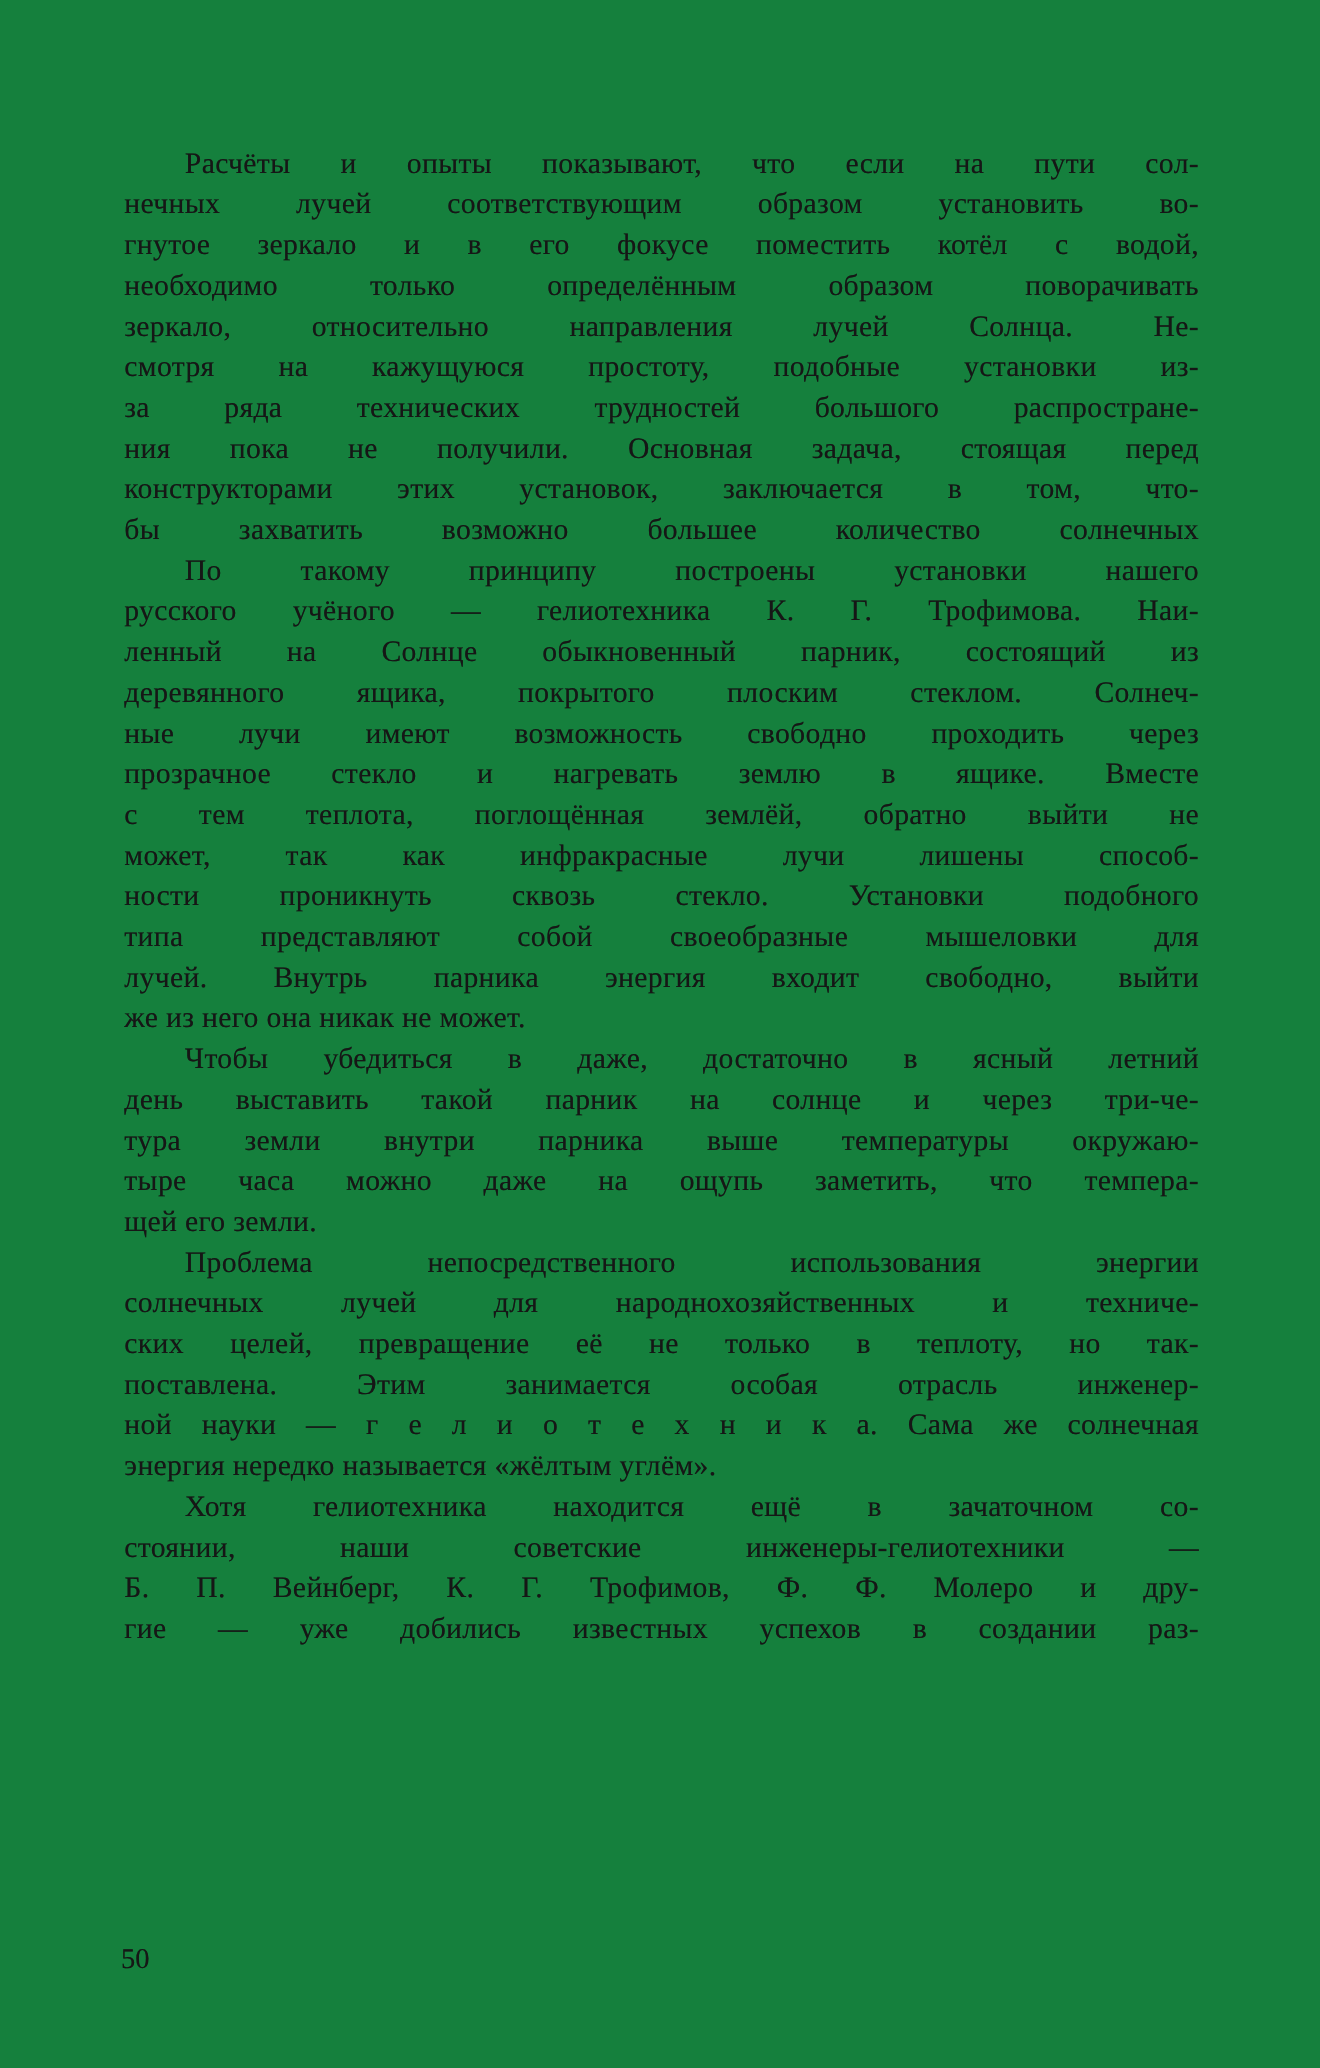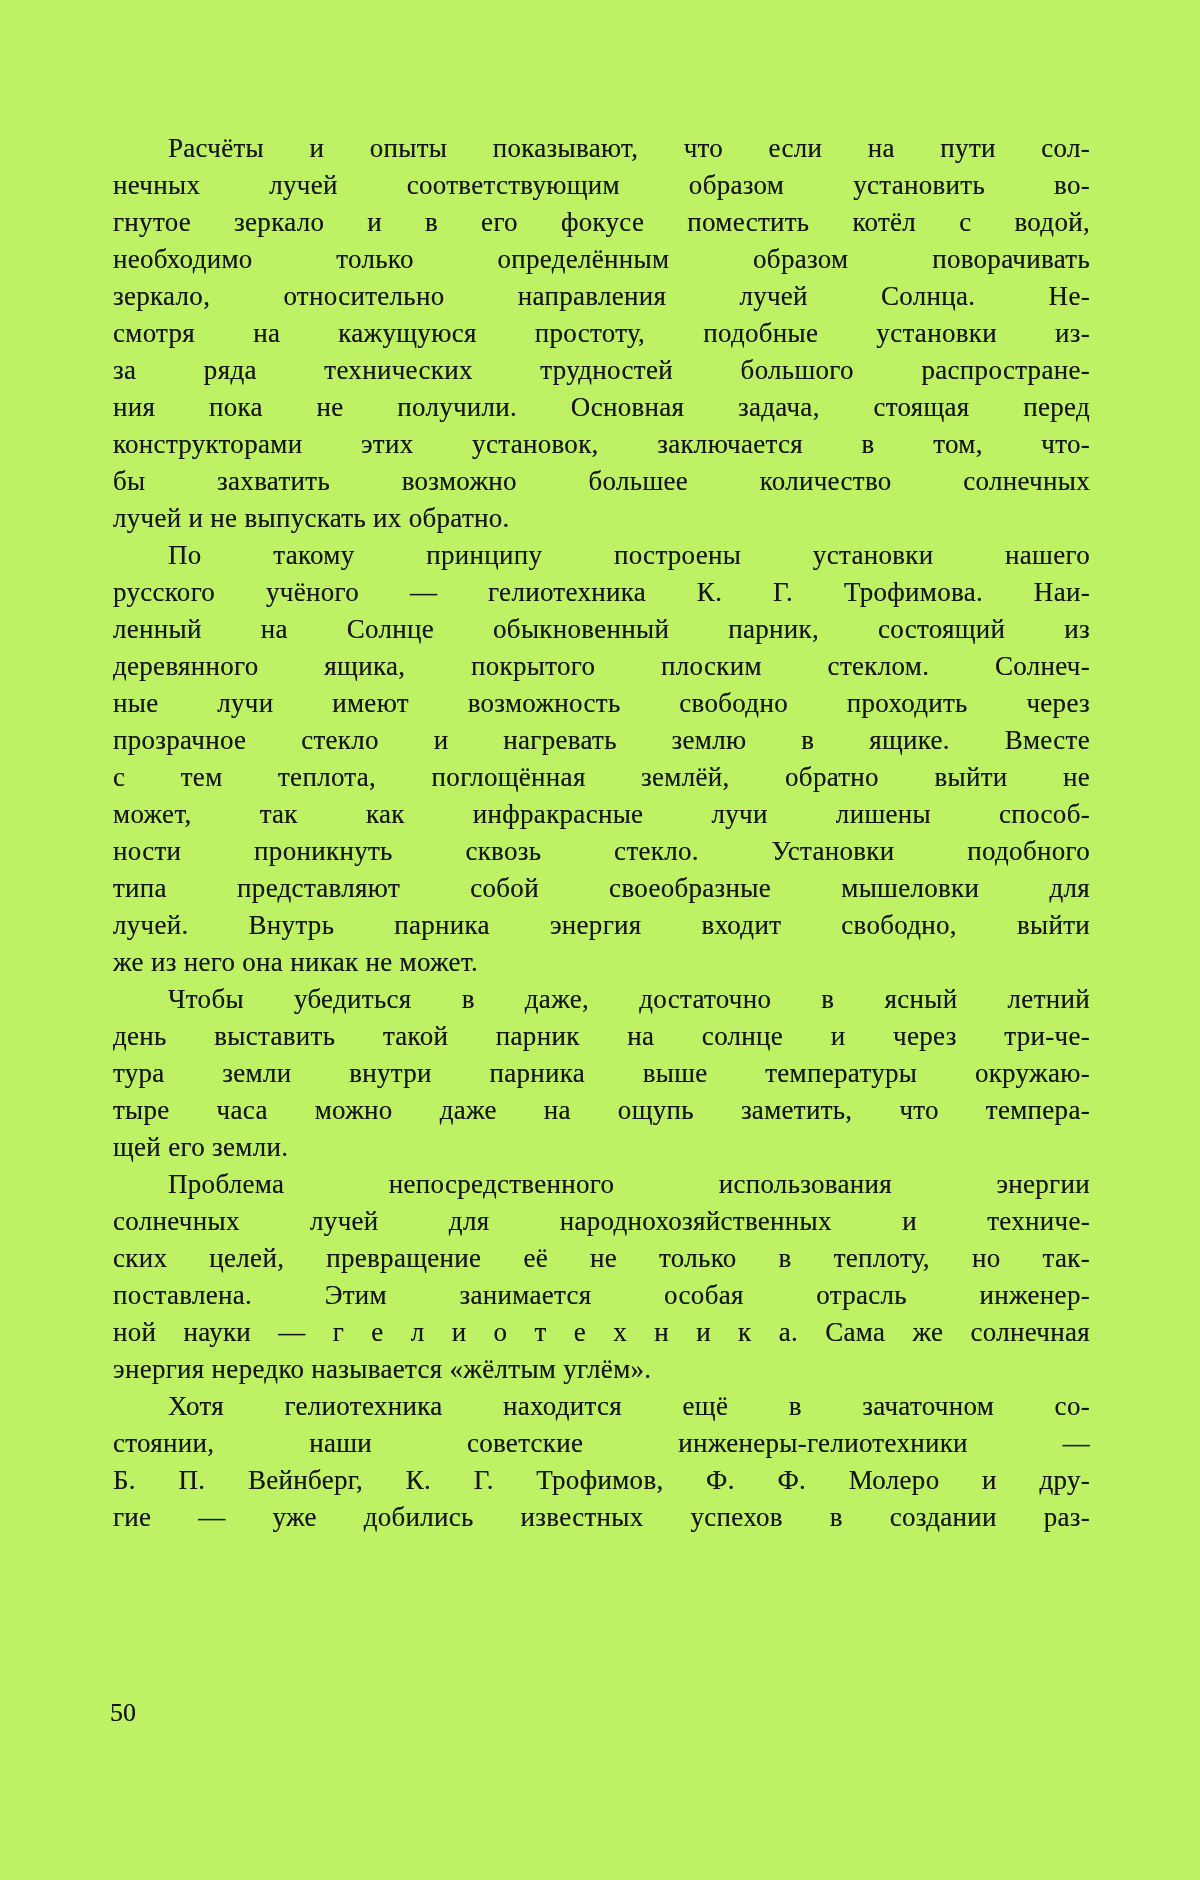--- a/index.html
+++ b/index.html
@@ -11,21 +11,21 @@
     height: 1880px;
     position: relative;
     background: #fafaf7;
     font-family: "Liberation Serif", "DejaVu Serif", serif;
     color: #161616;
     overflow: hidden;
   }
   .scan-page {
     position: absolute;
     inset: 0;
-    background: #bef264;
+    background: #15803d;
   }
   .text-block {
     position: absolute;
     left: 113px;
     top: 130px;
     width: 977px;
   }
   .line {
     font-size: 27px;
     line-height: 37px;
@@ -39,42 +39,41 @@
   .line.indent {
     padding-left: 55px;
   }
   .line.last {
     text-align-last: left;
     -moz-text-align-last: left;
   }
   .page-number {
     position: absolute;
     left: 110px;
-    top: 1696px;
+    top: 1764px;
     font-size: 26px;
     line-height: 34px;
     text-shadow: 0 0 0.5px rgba(20,20,20,0.55);
   }
 </style>
 </head>
 <body>
 
 <div class="scan-page">
   <div class="text-block">
       <div class="line indent">Расчёты и опыты показывают, что если на пути сол-</div>
       <div class="line">нечных лучей соответствующим образом установить во-</div>
       <div class="line">гнутое зеркало и в его фокусе поместить котёл с водой,</div>
       <div class="line">необходимо только определённым образом поворачивать</div>
       <div class="line">зеркало, относительно направления лучей Солнца. Не-</div>
       <div class="line">смотря на кажущуюся простоту, подобные установки из-</div>
       <div class="line">за ряда технических трудностей большого распростране-</div>
       <div class="line">ния пока не получили. Основная задача, стоящая перед</div>
       <div class="line">конструкторами этих установок, заключается в том, что-</div>
       <div class="line">бы захватить возможно большее количество солнечных</div>
-      <div class="line last">лучей и не выпускать их обратно.</div>
       <div class="line indent">По такому принципу построены установки нашего</div>
       <div class="line">русского учёного — гелиотехника К. Г. Трофимова. Наи-</div>
       <div class="line">ленный на Солнце обыкновенный парник, состоящий из</div>
       <div class="line">деревянного ящика, покрытого плоским стеклом. Солнеч-</div>
       <div class="line">ные лучи имеют возможность свободно проходить через</div>
       <div class="line">прозрачное стекло и нагревать землю в ящике. Вместе</div>
       <div class="line">с тем теплота, поглощённая землёй, обратно выйти не</div>
       <div class="line">может, так как инфракрасные лучи лишены способ-</div>
       <div class="line">ности проникнуть сквозь стекло. Установки подобного</div>
       <div class="line">типа представляют собой своеобразные мышеловки для</div>

